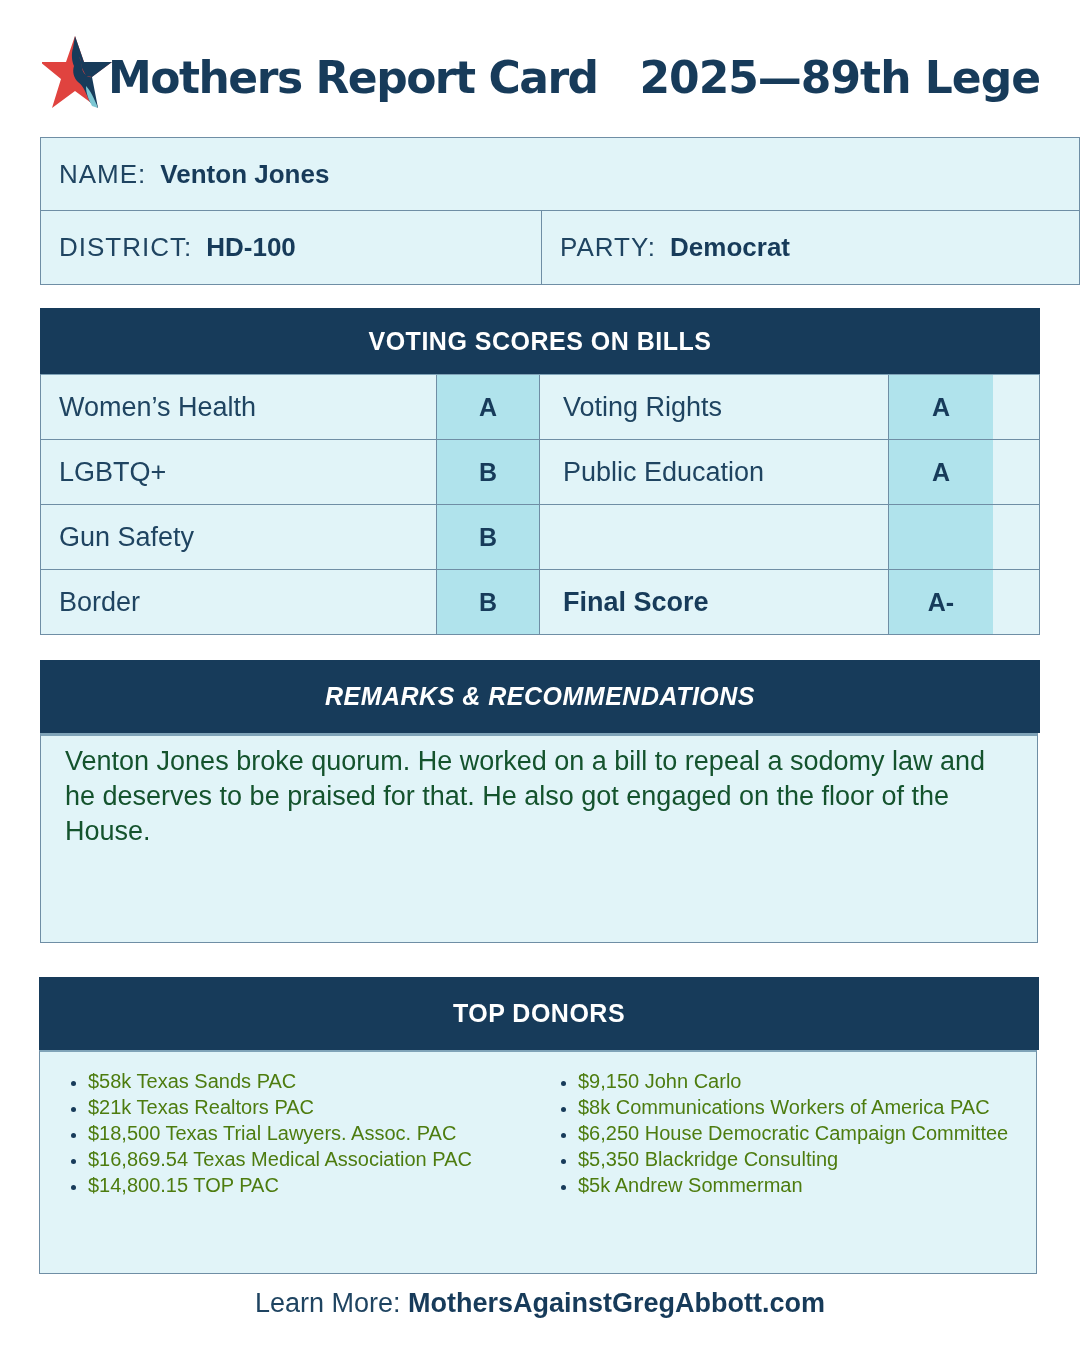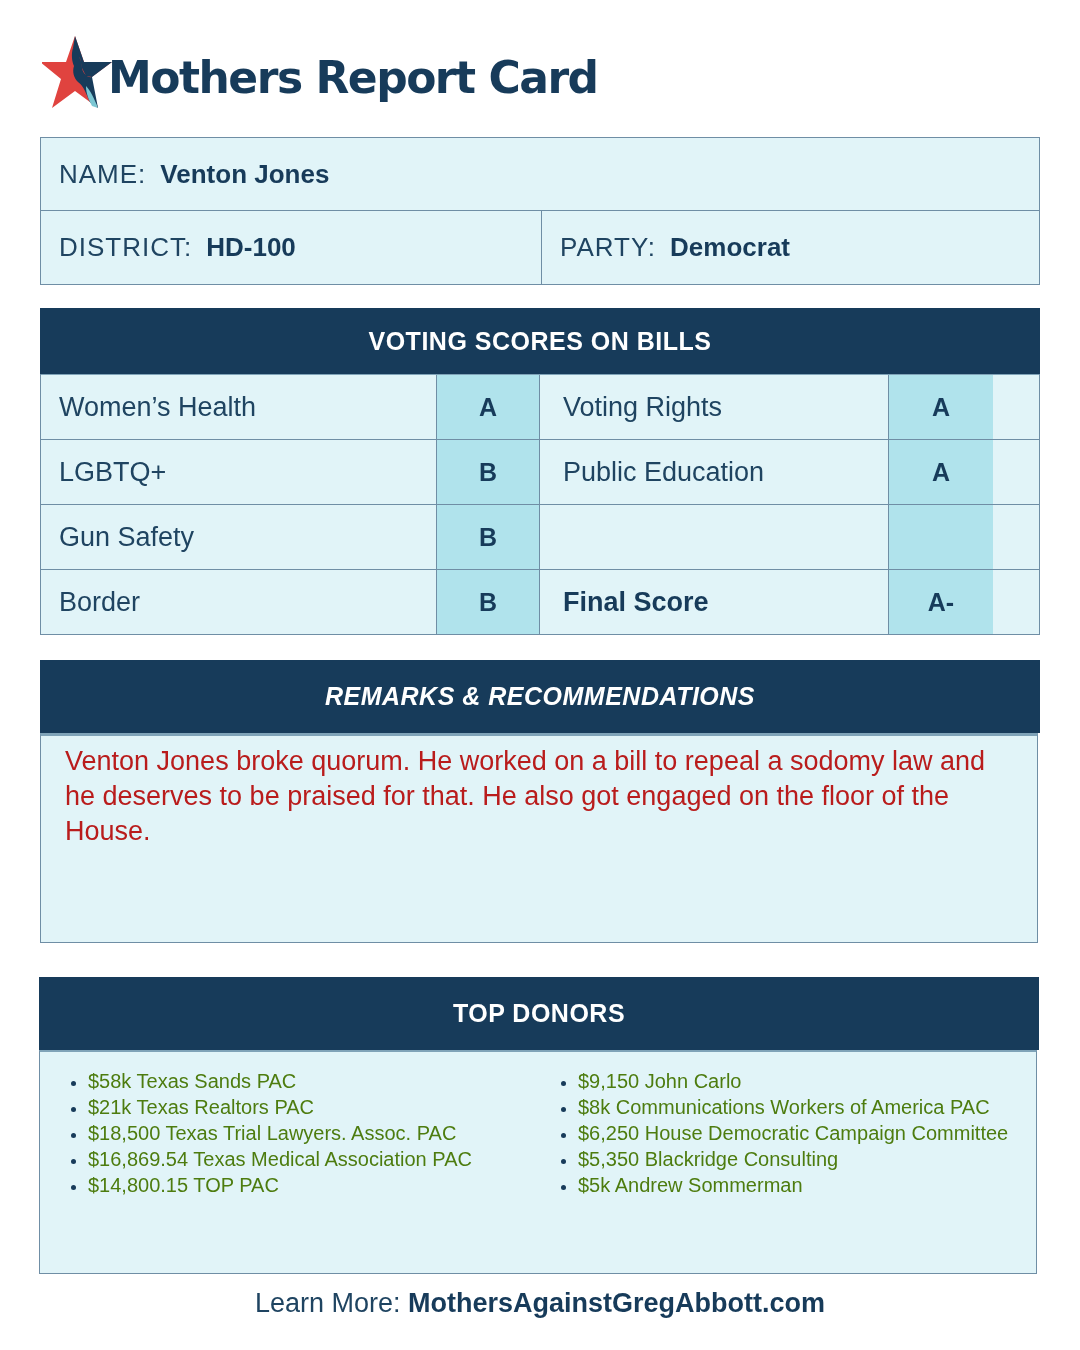--- a/index.html
+++ b/index.html
@@ -11,21 +11,21 @@
   .logo { position: absolute; left: 2px; top: 6px; width: 72px; height: 74px; }
   .brand-title {
     position: absolute; left: 68px; top: 22px; font-size: 44px; font-weight: 700;
     font-family: "DejaVu Sans", sans-serif; letter-spacing: -1.5px; color: #173b5a; white-space: nowrap;
   }
   .session-title {
     position: absolute; right: 0px; top: 22px; font-size: 44px; font-weight: 700;
     font-family: "DejaVu Sans", sans-serif; letter-spacing: -1px; color: #173b5a; white-space: nowrap;
   }
   .box {
-    position: absolute; left: 40px; width: 998px; background: #e1f4f8; border: 1px solid #6f8ea5;
+    position: absolute; left: 40px; width: 998px; background: #e1f4f8; border: 1px solid #6f8ea5; padding-left: 40px;
   }
   .info-box { top: 137px; height: 146px; }
   .info-row { position: absolute; left: 0; width: 100%; height: 72px; display: flex; align-items: center; }
   .info-row.r1 { top: 0; border-bottom: 1px solid #6f8ea5; }
   .info-row.r2 { top: 73px; height: 73px; }
   .info-cell { height: 100%; display: flex; align-items: center; padding-left: 18px; box-sizing: border-box; font-size: 26px; }
   .info-cell.half { width: 500px; }
   .info-cell.half + .info-cell.half { border-left: 1px solid #6f8ea5; width: 498px; }
   .lbl { font-weight: 400; letter-spacing: 1px; color: #1f4461; }
   .val { font-weight: 700; margin-left: 14px; color: #173b5a; }
@@ -44,21 +44,21 @@
   .score-row:first-child { border-top: 1px solid #7fa3b8; }
   .cat { width: 395px; padding-left: 18px; box-sizing: border-box; display: flex; align-items: center; font-size: 27px; color: #1f4461; }
   .grade { width: 104px; background: #b0e3ec; border-left: 1px solid #6f8ea5; border-right: 1px solid #6f8ea5; display: flex; align-items: center; justify-content: center; font-weight: 700; font-size: 25px; color: #173b5a; box-sizing: border-box; }
   .cat.right { width: 348px; padding-left: 23px; }
   .grade.right { width: 105px; border-right: none; }
   .cat.bold { font-weight: 700; color: #173b5a; }
 
   .remarks-head { top: 660px; height: 73px; font-style: italic; }
   .remarks-box { top: 733px; height: 210px; border-top: 3px solid #7fa3b8; box-sizing: border-box; }
   .remarks-text {
-    position: absolute; left: 24px; top: 8px; right: 40px; font-size: 27px; line-height: 35px; color: #b91c1c;
+    position: absolute; left: 24px; top: 8px; right: 40px; font-size: 27px; line-height: 35px; color: #14532d;
     font-family: "Liberation Sans", sans-serif;
   }
 
   .donors-head { top: 977px; height: 73px; left: 39px; }
   .donors-box { top: 1050px; left: 39px; height: 224px; border-top: 2px solid #7fa3b8; box-sizing: border-box; }
   .donor-col { position: absolute; top: 16px; margin: 0; padding-left: 48px; font-size: 20px; line-height: 26px; color: #4d7c0f; }
   .donor-col.left { left: 0; width: 470px; }
   .donor-col.right { left: 492px; width: 440px; padding-left: 46px; }
   .donor-col li { margin: 0; }
   .donor-col li::marker { color: #173b5a; font-size: 18px; }
@@ -73,20 +73,21 @@
 <body>
 
 <div class="header">
   <svg class="logo" viewBox="0 0 72 74">
     <polygon points="33,0 42,26 70,26 47,43 56,72 33,55 10,72 19,43 -2,26 24,26" fill="#e0433f"></polygon>
     <polygon points="33,0 42,26 70,26 50,41 44,40 40,32 38,22 34,20 31,12" fill="#173b5a"></polygon>
     <path d="M31,12 C36,18 40,24 40,32 C41,38 46,42 50,41 L56,72 L48,66 C44,58 42,50 36,46 C32,42 30,36 32,30 C30,26 29,18 31,12 Z" fill="#173b5a"></path>
     <path d="M44,50 C48,54 52,62 56,72 L50,70 C47,64 44,58 44,50 Z" fill="#7cc7d3"></path>
   </svg>
   <div class="brand-title">Mothers Report Card</div>
+  <div class="session-title">2025—89th Lege</div>
 </div>
 
 <div class="box info-box">
   <div class="info-row r1">
     <div class="info-cell">
       <span class="lbl">NAME:</span>
       <span class="val">Venton Jones</span>
     </div>
   </div>
   <div class="info-row r2">

